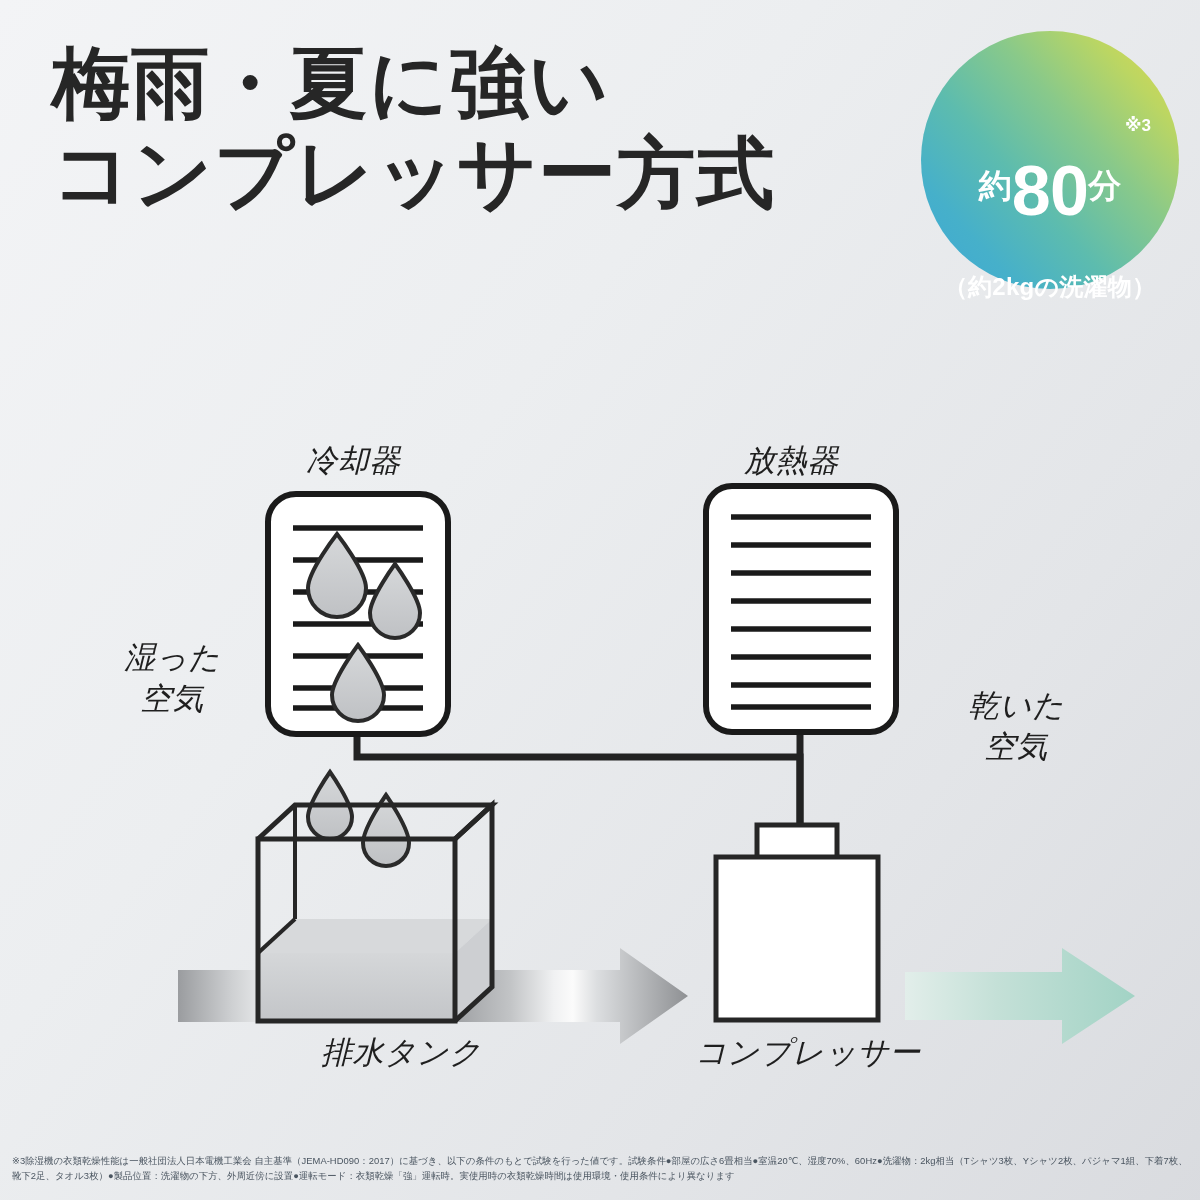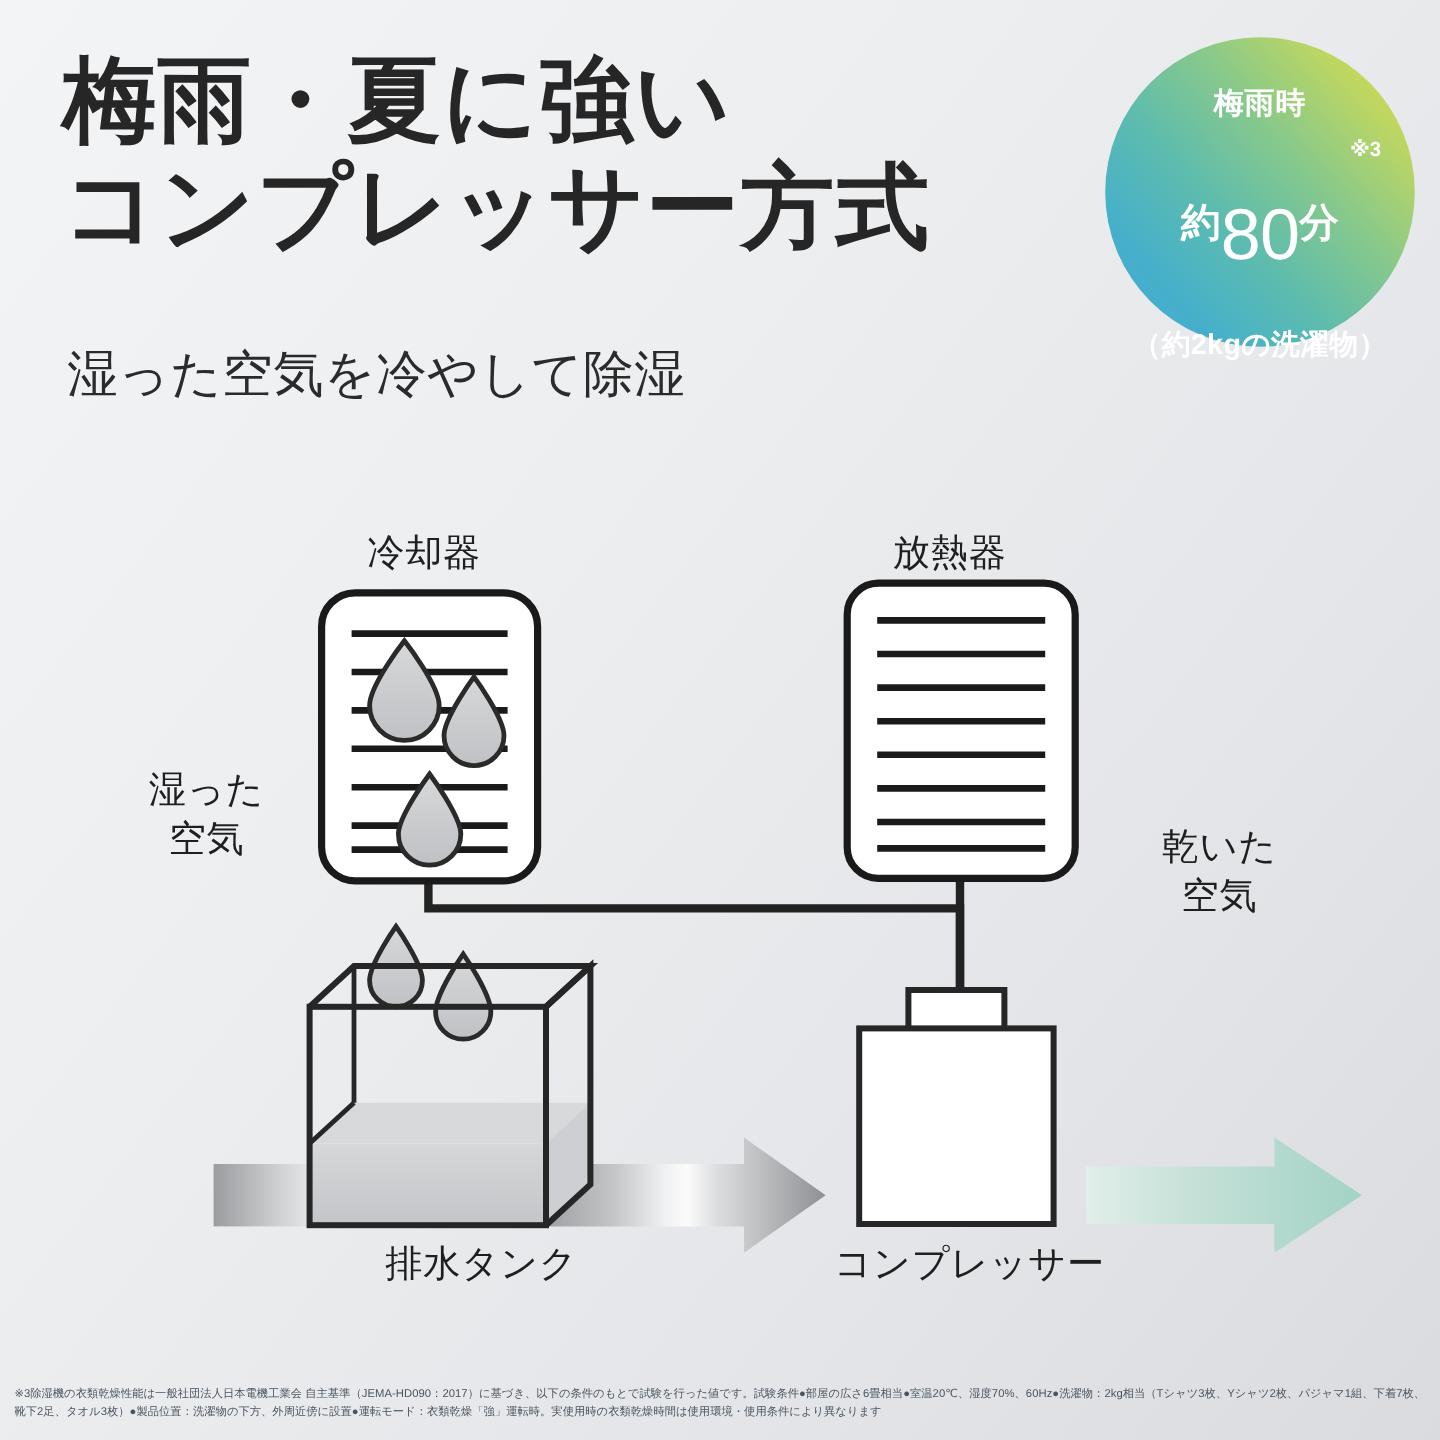--- a/index.html
+++ b/index.html
@@ -86,22 +86,22 @@
     display: flex;
     align-items: flex-end;
     justify-content: center;
   }
   #badge-approx {
     font-size: 33px;
     font-weight: 700;
     padding-bottom: 14px;
   }
   #badge-number {
-    font-size: 60px;
-    font-weight: 400;
+    font-size: 70px;
+    font-weight: 700;
     line-height: 0.92;
     letter-spacing: -0.01em;
   }
   #badge-unit {
     font-size: 33px;
     font-weight: 700;
     padding-bottom: 14px;
   }
   #badge-note {
     position: absolute;
@@ -121,20 +121,21 @@
     margin-top: 40px;
   }
 
   
   #diagram {
     position: absolute;
     left: 0;
     top: 400px;
     width: 1200px;
     height: 720px;
+    font-style: italic;
   }
   #diagram svg { display: block; }
 
   .dg-label {
     position: absolute;
     font-size: 31px;
     color: #1f1f1f;
     font-weight: 400;
     white-space: nowrap;
     letter-spacing: 0.02em;
@@ -165,24 +166,22 @@
 </style>
 </head>
 <body>
 
 <div id="page">
 
   <div id="headline">
     <div class="head-line l1">梅雨・夏に強い</div>
     <div class="head-line l2">コンプレッサー方式</div>
   </div>
-  <div id="subhead">湿った空気を冷やして除湿</div>
 
   <div id="badge">
-    <div id="badge-top">梅雨時</div>
     <div id="badge-mid">
       <span id="badge-approx">約</span>
       <span id="badge-number">80</span>
       <span id="badge-unit">分</span>
     </div>
     <div id="badge-note">※3</div>
     <div id="badge-bottom">（約2kgの洗濯物）</div>
   </div>
 
   <div id="diagram">

